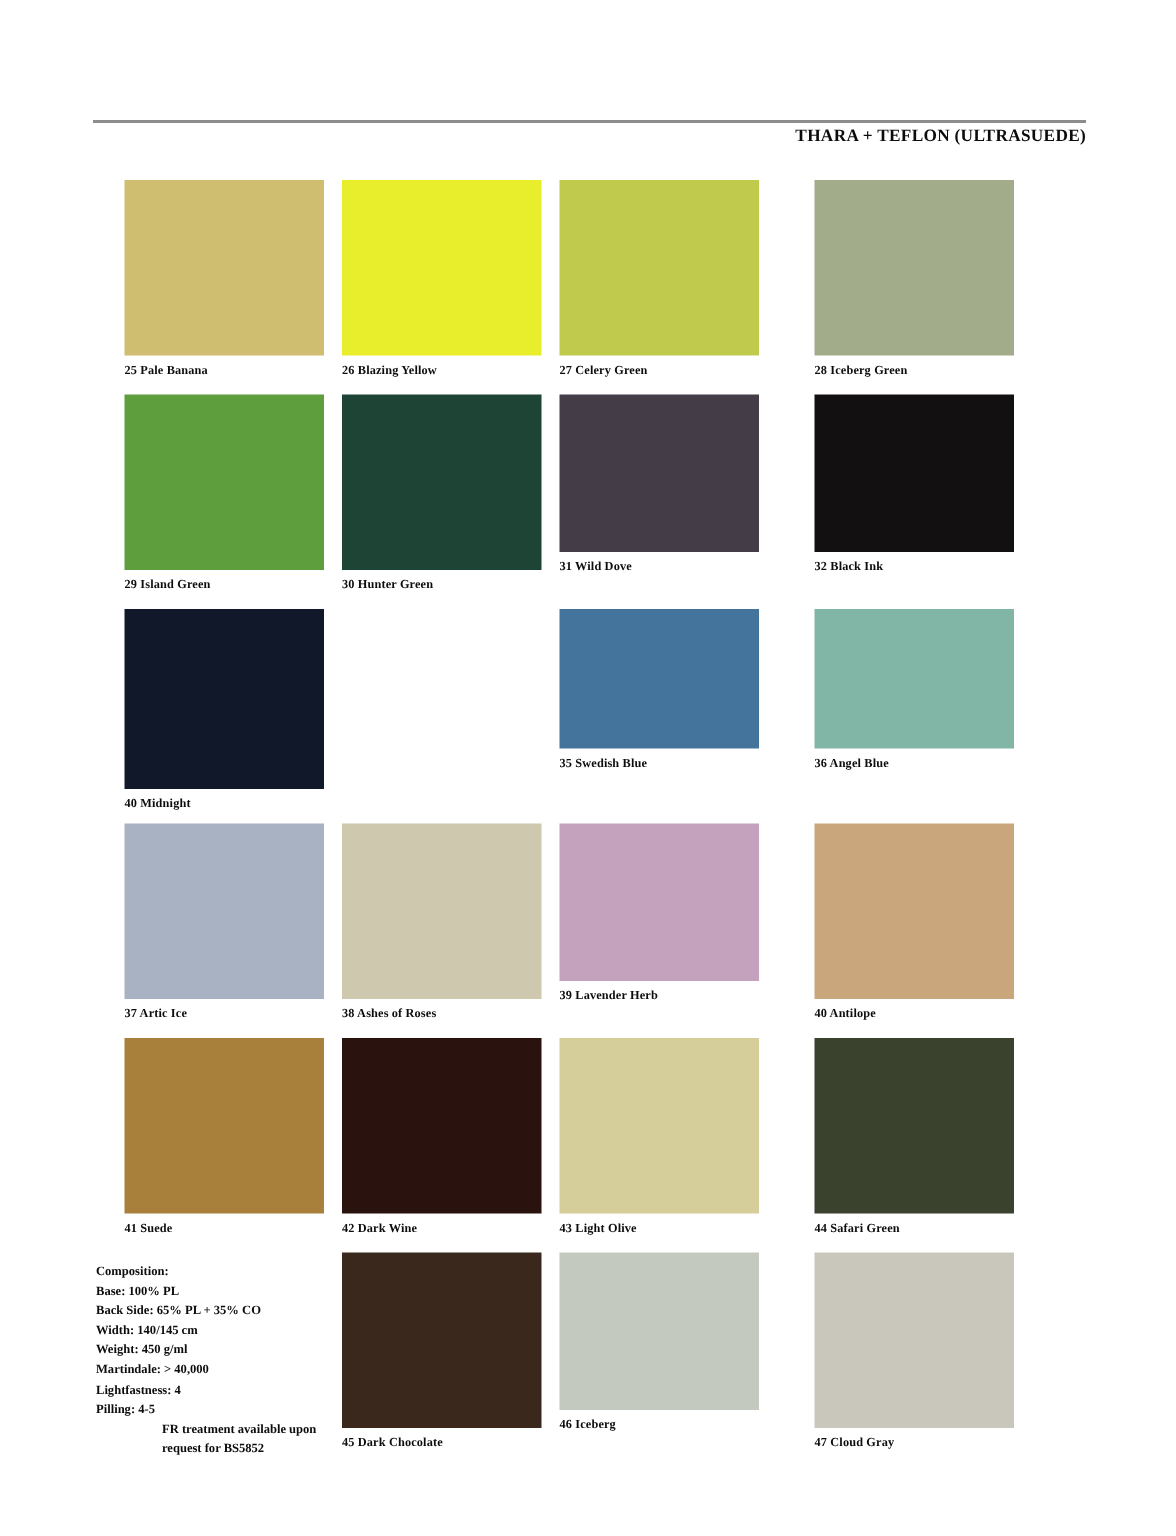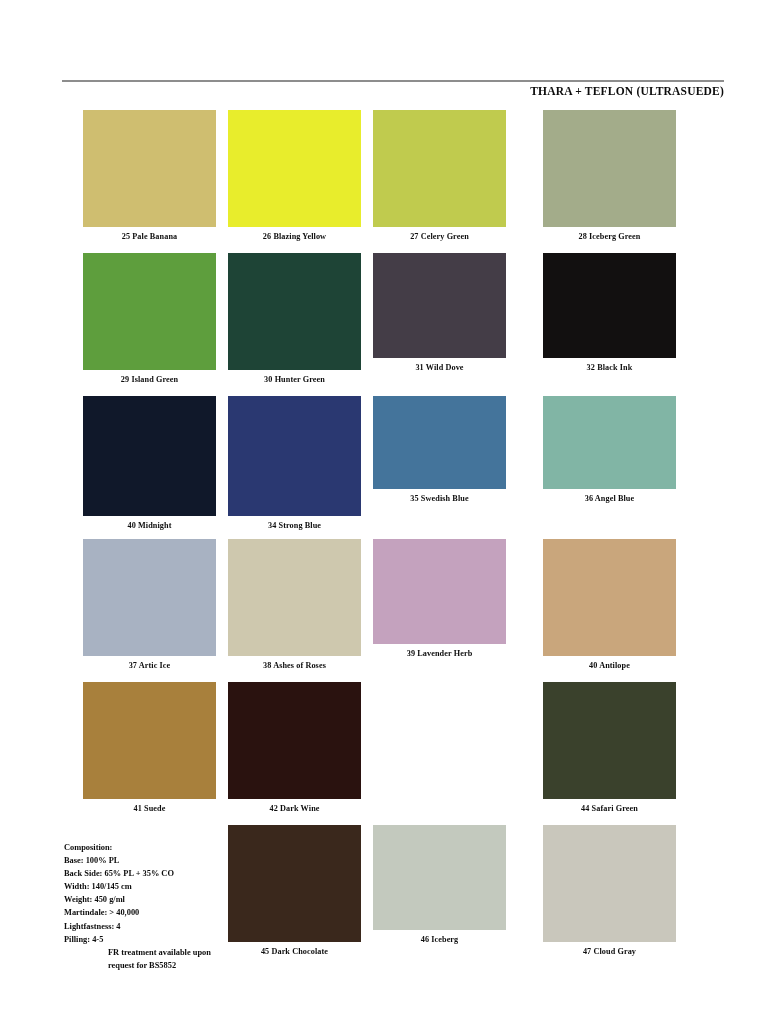--- a/index.html
+++ b/index.html
@@ -44,23 +44,22 @@
     color: #0c0c0c;
     white-space: nowrap;
     line-height: 13px;
     text-align: right;
   }
 
   
   .grid {
     position: absolute;
     left: 62px;
-    top: 110px;
+    top: 120px;
     width: 670px;
-    text-align: center;
   }
   .row {
     position: relative;
     height: 143px;
   }
   .cell {
     position: absolute;
     top: 0;
     width: 133px;
   }
@@ -152,24 +151,20 @@
         <div class="swatch" style="background-color: rgb(18, 16, 16);"></div>
         <div class="label">32 Black Ink</div>
       </div>
     </div>
 
     <div class="row">
       <div class="cell c0">
         <div class="swatch tall" style="background-color: rgb(16, 24, 42);"></div>
         <div class="label">40 Midnight</div>
       </div>
-      <div class="cell c1">
-        <div class="swatch tall" style="background-color: rgb(42, 56, 113);"></div>
-        <div class="label">34 Strong Blue</div>
-      </div>
       <div class="cell c2 raised2">
         <div class="swatch" style="background-color: rgb(68, 116, 155);"></div>
         <div class="label">35 Swedish Blue</div>
       </div>
       <div class="cell c3 raised2">
         <div class="swatch" style="background-color: rgb(129, 181, 165);"></div>
         <div class="label">36 Angel Blue</div>
       </div>
     </div>
 
@@ -193,20 +188,24 @@
     </div>
 
     <div class="row">
       <div class="cell c0">
         <div class="swatch" style="background-color: rgb(168, 128, 60);"></div>
         <div class="label">41 Suede</div>
       </div>
       <div class="cell c1">
         <div class="swatch" style="background-color: rgb(42, 18, 15);"></div>
         <div class="label">42 Dark Wine</div>
+      </div>
+      <div class="cell c2">
+        <div class="swatch" style="background-color: rgb(213, 206, 154);"></div>
+        <div class="label">43 Light Olive</div>
       </div>
       <div class="cell c3">
         <div class="swatch" style="background-color: rgb(58, 65, 44);"></div>
         <div class="label">44 Safari Green</div>
       </div>
     </div>
 
     <div class="row">
       <div class="cell c1">
         <div class="swatch" style="background-color: rgb(58, 40, 28);"></div>

